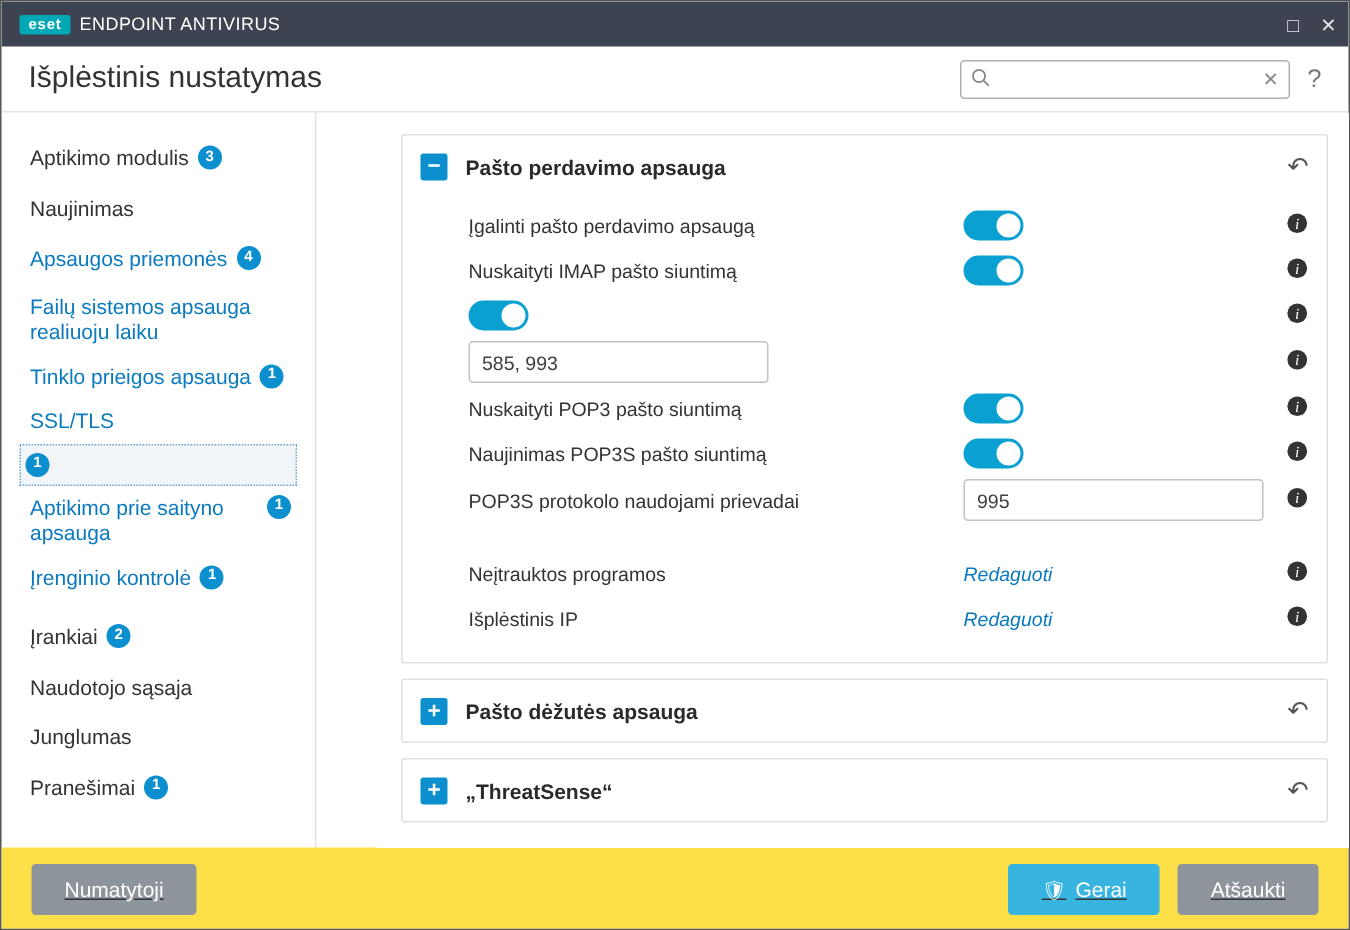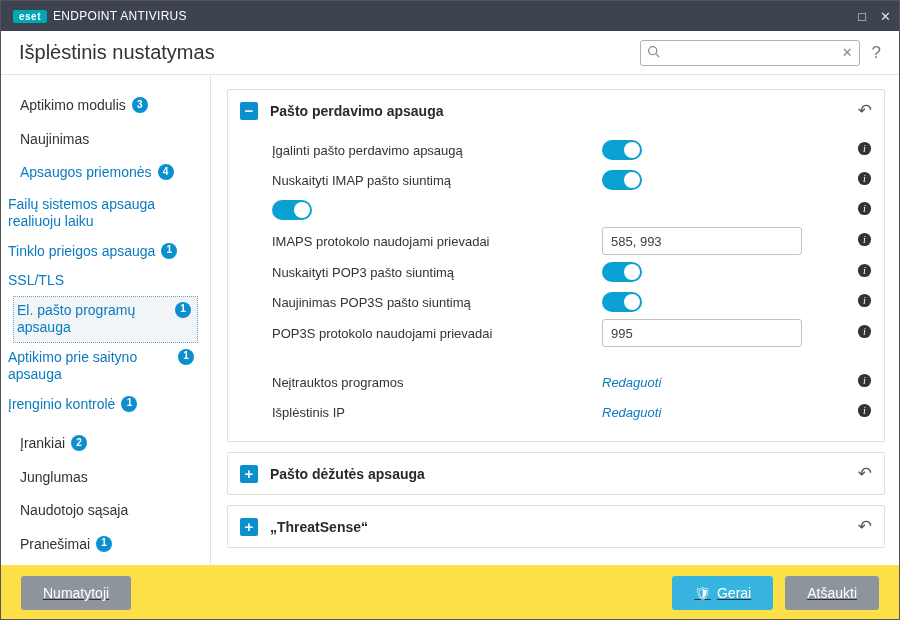--- a/index.html
+++ b/index.html
@@ -62,40 +62,41 @@
     }
     .header .search .clear-ic {
       position: absolute; right: 7px; color: #888; font-size: 13px; cursor: pointer;
     }
     .header .help {
       margin-left: 12px; color: #777; font-size: 17px; cursor: pointer;
     }
     .body {
       display: flex;
       height: calc(620px - 30px - 44px - 56px);
+      gap: 40px;
     }
     .sidebar {
       width: 210px;
       border-right: 1px solid #e3e3e3;
       padding: 14px 8px 14px 0;
       overflow-y: auto;
       font-size: 14px;
     }
     .sidebar .grp { margin-bottom: 8px; }
     .sidebar .item {
       padding: 6px 8px 6px 16px;
       cursor: pointer;
       color: #333;
       border-left: 3px solid transparent;
       line-height: 1.25;
       display: flex;
       align-items: flex-start;
       gap: 6px;
     }
-    .sidebar .sub { padding-left: 4px; }
+    .sidebar .sub { padding-left: 16px; }
     .sidebar .link { color: #0b7abf; }
     .sidebar .link.selected {
       border: 1px dotted #6aa3cd;
       background: #f2f5f8;
       margin: 0 4px 0 12px;
       padding: 5px 6px 5px 3px;
     }
     .badge {
       display: inline-flex;
       align-items: center;
@@ -235,41 +236,40 @@
         <span>Failų sistemos apsauga realiuoju laiku</span>
       </div>
       <div class="item link sub">
         <span>Tinklo prieigos apsauga</span>
         <span class="badge">1</span>
       </div>
       <div class="item link sub">
         <span>SSL/TLS</span>
       </div>
       <div class="item link sub selected">
-        <span>El. pašto programų apsauga</span>
         <span class="badge">1</span>
       </div>
       <div class="item link sub">
         <span>Aptikimo prie saityno apsauga</span>
         <span class="badge">1</span>
       </div>
       <div class="item link sub">
         <span>Įrenginio kontrolė</span>
         <span class="badge">1</span>
       </div>
     </div>
     <div class="item top">
       <span>Įrankiai</span>
       <span class="badge">2</span>
     </div>
     <div class="item top">
+      <span>Naudotojo sąsaja</span>
+    </div>
+    <div class="item top">
       <span>Junglumas</span>
-    </div>
-    <div class="item top">
-      <span>Naudotojo sąsaja</span>
     </div>
     <div class="item top">
       <span>Pranešimai</span>
       <span class="badge">1</span>
     </div>
   </div>
 
   <div class="content">
 
     <div class="panel">
@@ -306,21 +306,20 @@
           <span class="ctrl">
               <span class="toggle"></span>
             </span>
           <span class="info"><svg viewBox="0 0 16 16">
                 <circle cx="8" cy="8" r="7" fill="#333"></circle>
                 <text x="8" y="12" text-anchor="middle" fill="#fff" font-size="11" font-family="serif" font-style="italic">i</text>
               </svg></span>
         </div>
 
         <div class="row">
-          <span class="lbl">IMAPS protokolo naudojami prievadai</span>
           <span class="ctrl">
               <input class="txt-in" value="585, 993" style="">
             </span>
           <span class="info"><svg viewBox="0 0 16 16">
                 <circle cx="8" cy="8" r="7" fill="#333"></circle>
                 <text x="8" y="12" text-anchor="middle" fill="#fff" font-size="11" font-family="serif" font-style="italic">i</text>
               </svg></span>
         </div>
 
         <div class="row">

